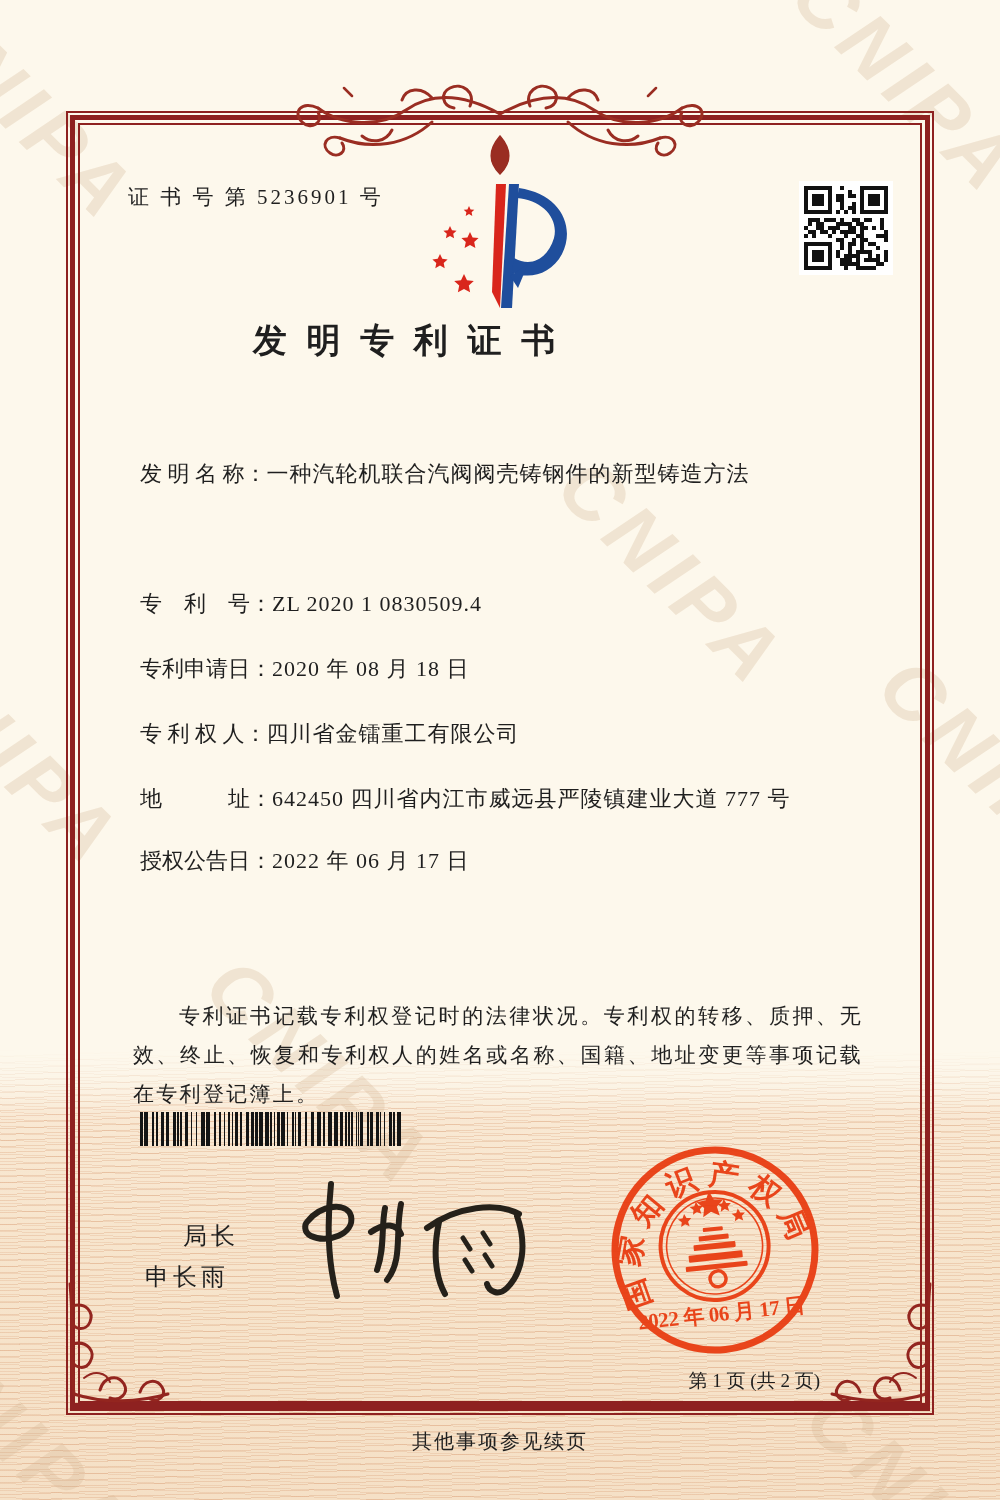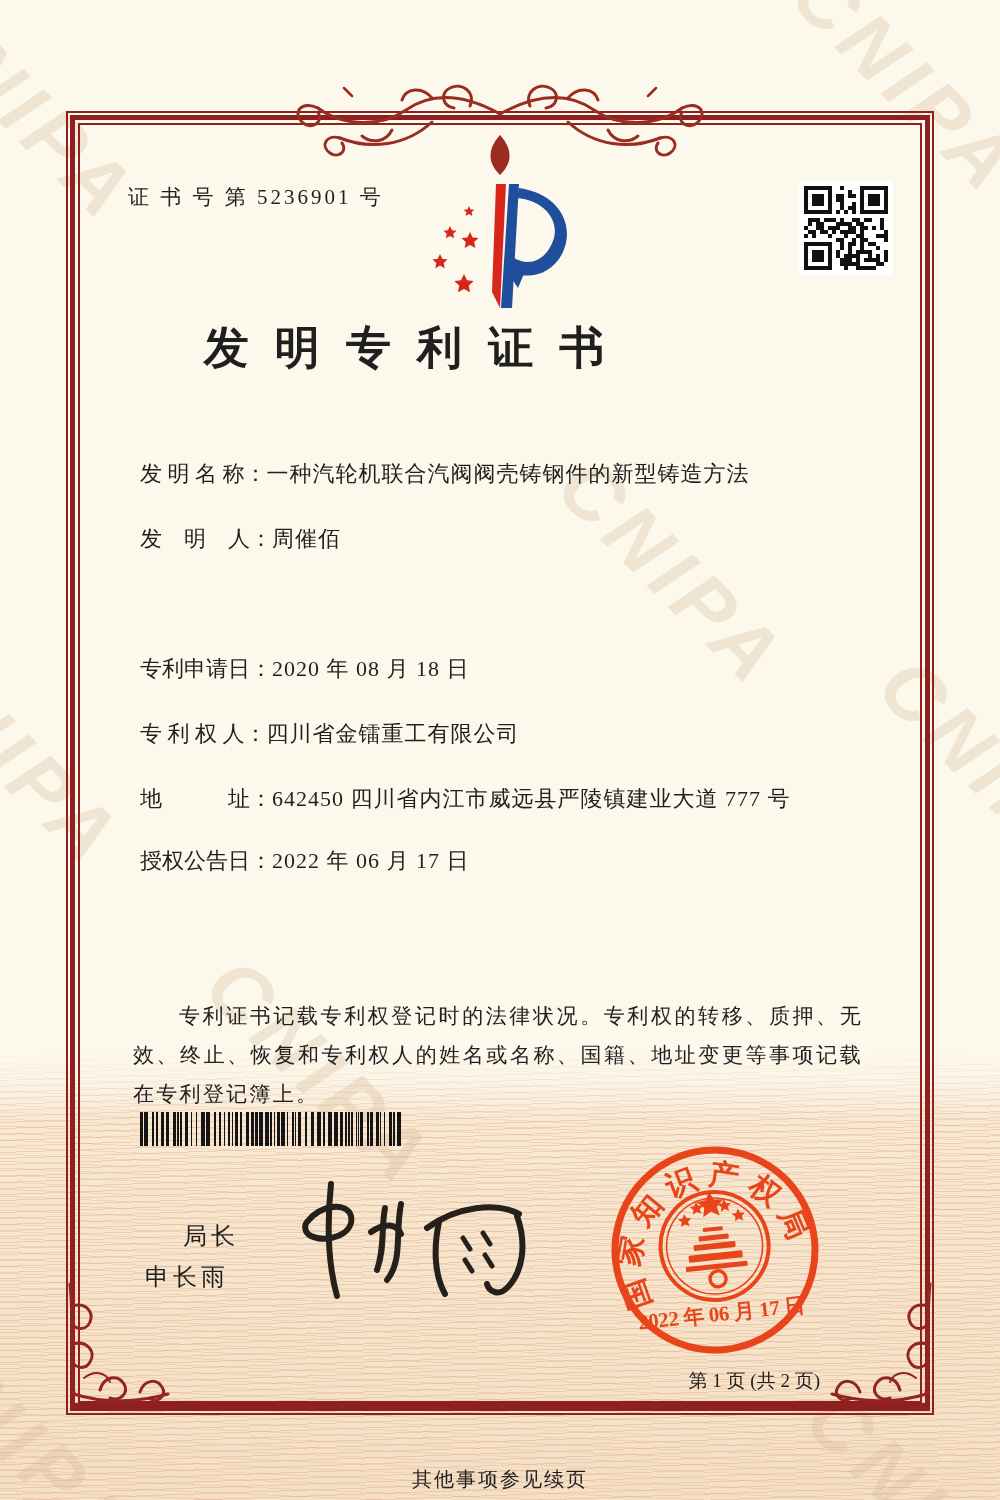--- a/index.html
+++ b/index.html
@@ -27,32 +27,32 @@
   #frame .mid{position:absolute;left:2px;top:2px;right:2px;bottom:2px;
               border:5px solid #8e2120;border-bottom-width:8px;}
   #frame .inner{position:absolute;left:10px;top:10px;right:10px;bottom:10px;
                 border:2px solid #8e2120;}
 
   .deco{position:absolute;z-index:4;pointer-events:none;}
 
   
   .abs{position:absolute;z-index:5;}
   #cert-no{left:128px;top:183px;font-size:21px;letter-spacing:3px;}
-  #title{left:0;top:318px;width:808px;text-align:center;font-size:45px;font-weight:600;
+  #title{left:0;top:318px;width:808px;text-align:center;font-size:34px;font-weight:600;
          letter-spacing:0.58em;padding-left:0.58em;box-sizing:border-box;}
   .frow{left:140px;width:740px;font-size:22px;line-height:30px;}
   .frow .lab{display:inline-block;white-space:pre;margin-top:12px;}
   .frow .val{letter-spacing:1px;}
   #grant-no{position:absolute;left:400px;top:0;}
   .para{left:133px;width:730px;font-size:21px;line-height:39px;letter-spacing:2.3px;
         text-indent:46px;text-align:justify;}
   #signer-title{left:145px;top:1220px;font-size:24px;letter-spacing:4px;margin-left:38px;}
   #signer-name{left:145px;top:1261px;font-size:24px;letter-spacing:4px;}
   #page-info{left:0;top:1368px;width:820px;text-align:right;font-size:19px;}
-  #cont-note{left:0;top:1428px;width:1000px;text-align:center;font-size:20px;letter-spacing:2px;margin-top:38px;}
+  #cont-note{left:0;top:1428px;width:1000px;text-align:center;font-size:20px;letter-spacing:2px;}
 
   #barcode{left:140px;top:1112px;z-index:5;}
   #qr{left:799px;top:181px;z-index:5;background:#fff;padding:5px;line-height:0;}
   #logo{left:420px;top:176px;z-index:5;}
   #signature{left:285px;top:1178px;z-index:6;}
   #seal{left:608px;top:1143px;z-index:7;transform:rotate(-6deg);}
 </style>
 </head>
 <body>
 
@@ -361,22 +361,22 @@
       <path d="M99,12 C140,18 156,50 142,78 C131,99 108,104 92,96 L94,82 C112,92 128,82 134,62 C139,42 122,24 97,22 Z"></path>
       <polygon points="90,100 108,88 98,112"></polygon>
     </g>
   </svg>
 
   <div class="abs" id="title">发明专利证书</div>
 
   <div class="abs frow" style="top:447px">
     <span class="lab">发 明 名 称：</span><span class="val">一种汽轮机联合汽阀阀壳铸钢件的新型铸造方法</span>
   </div>
-  <div class="abs frow" style="top:512px">
-    <span class="lab">发　明　人：</span><span class="val">周催佰</span>
+  <div class="abs frow" style="top:577px">
+    <span class="lab">专　利　号：</span><span class="val">ZL 2020 1 0830509.4</span>
   </div>
   <div class="abs frow" style="top:642px">
     <span class="lab">专利申请日：</span><span class="val">2020 年 08 月 18 日</span>
   </div>
   <div class="abs frow" style="top:707px">
     <span class="lab">专 利 权 人：</span><span class="val">四川省金镭重工有限公司</span>
   </div>
   <div class="abs frow" style="top:772px">
     <span class="lab">地　　　址：</span><span class="val">642450 四川省内江市威远县严陵镇建业大道 777 号</span>
   </div>

